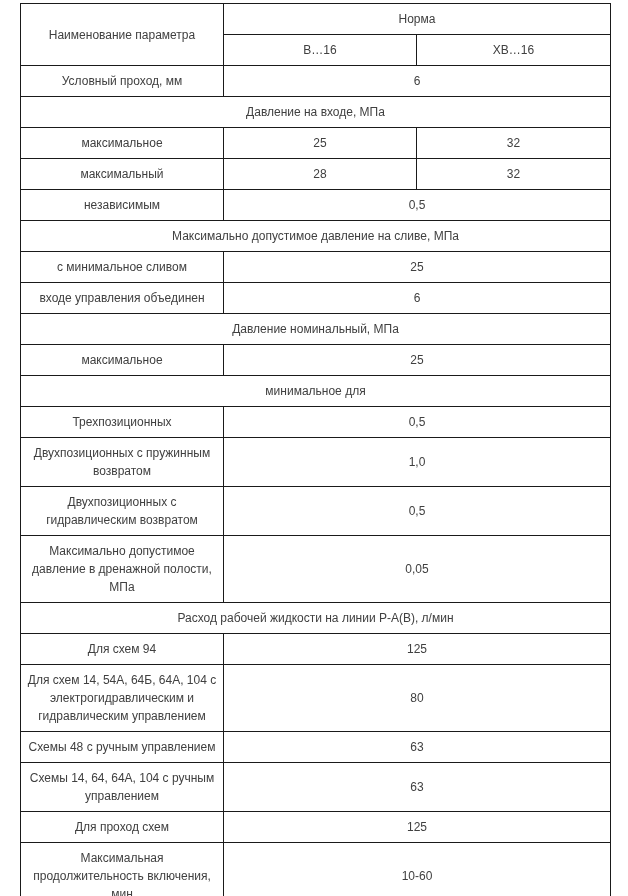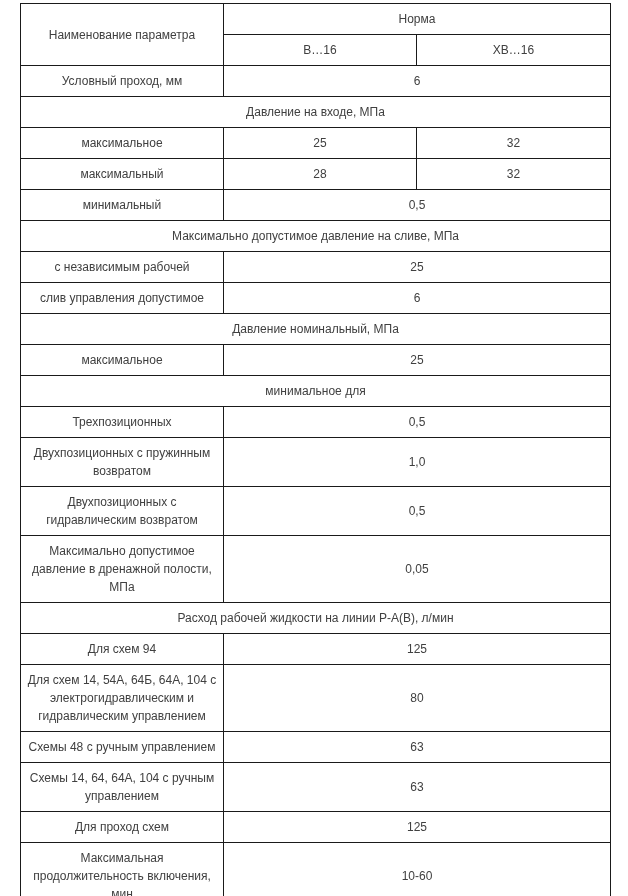--- a/index.html
+++ b/index.html
@@ -72,32 +72,32 @@
         <td class="label-cell">максимальное</td>
         <td class="value-cell">25</td>
         <td class="value-cell">32</td>
       </tr>
       <tr>
         <td class="label-cell">максимальный</td>
         <td class="value-cell">28</td>
         <td class="value-cell">32</td>
       </tr>
       <tr>
-        <td class="label-cell">минимальный</td>
+        <td class="label-cell">независимым</td>
         <td colspan="2" class="value-cell">0,5</td>
       </tr>
       <tr>
         <td colspan="3" class="section">Максимально допустимое давление на сливе, МПа</td>
       </tr>
       <tr>
-        <td class="label-cell">с независимым рабочей</td>
+        <td class="label-cell">с минимальное сливом</td>
         <td colspan="2" class="value-cell">25</td>
       </tr>
       <tr>
-        <td class="label-cell">слив управления допустимое</td>
+        <td class="label-cell">входе управления объединен</td>
         <td colspan="2" class="value-cell">6</td>
       </tr>
       <tr>
         <td colspan="3" class="section">Давление номинальный, МПа</td>
       </tr>
       <tr>
         <td class="label-cell">максимальное</td>
         <td colspan="2" class="value-cell">25</td>
       </tr>
       <tr>

